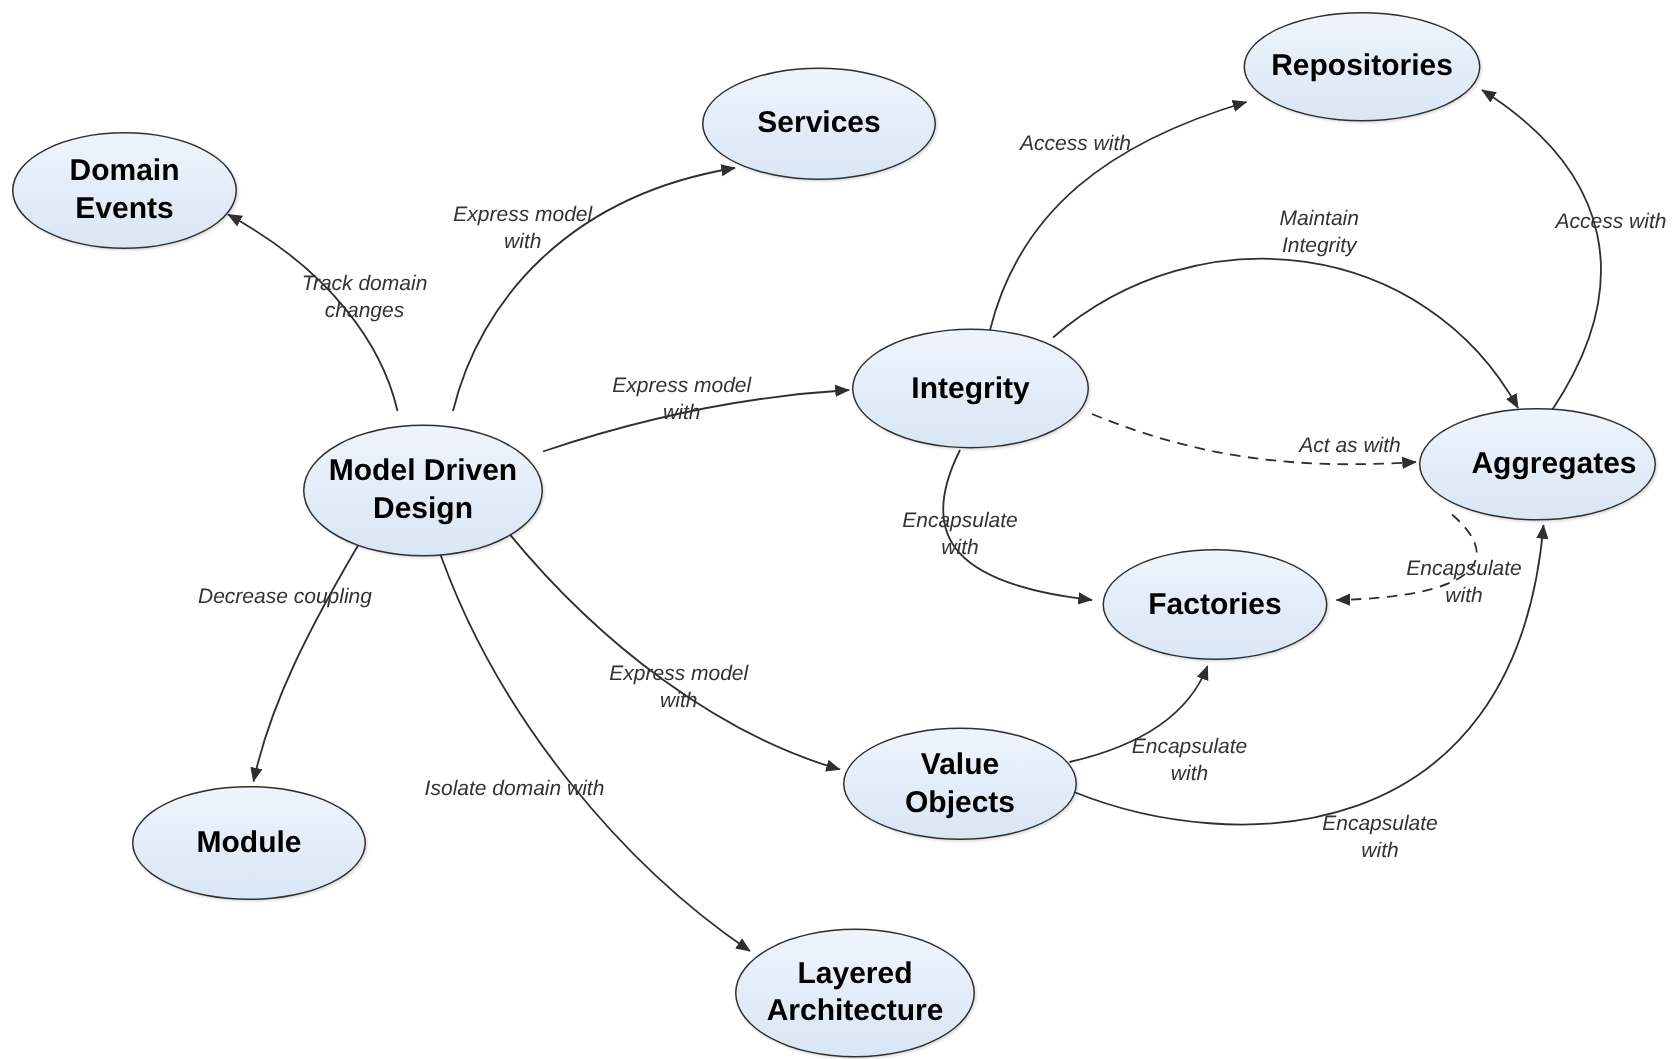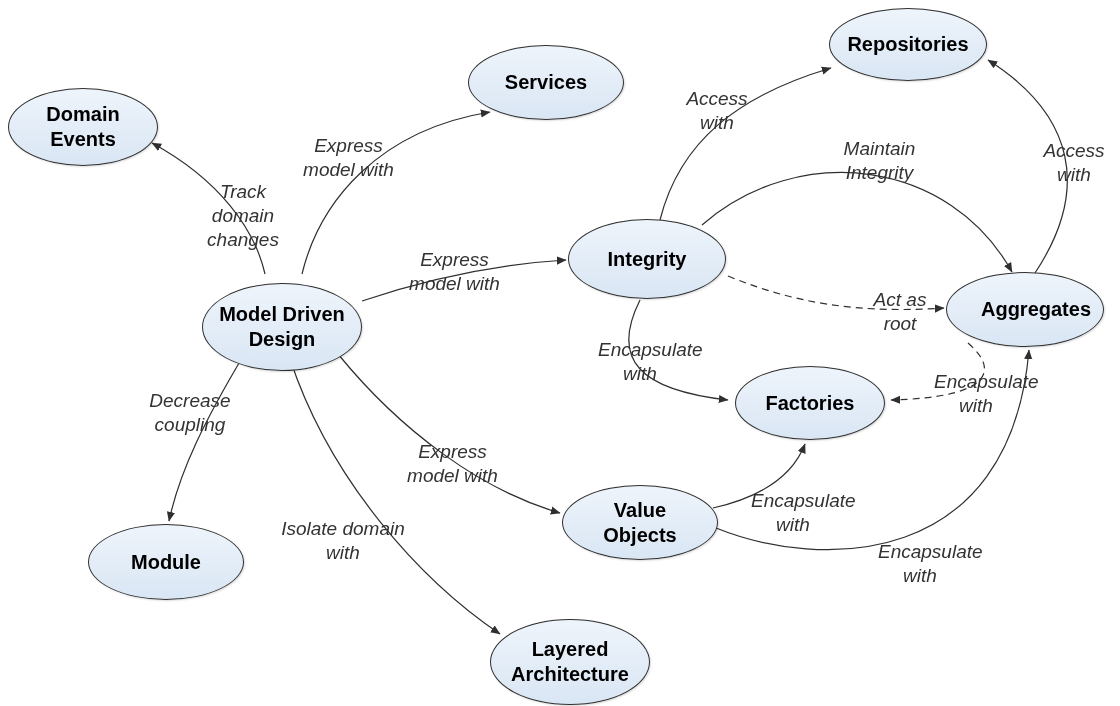--- a/index.html
+++ b/index.html
@@ -46,21 +46,21 @@
     font-weight: bold;
     font-size: 20px;
     line-height: 1.25;
     color: #000000;
     padding: 0 12px;
     box-shadow: 1px 1px 2px rgba(0,0,0,0.15);
   }
   .edge-label {
     position: absolute;
     font-style: italic;
-    font-size: 19px;
+    font-size: 14px;
     line-height: 1.25;
     color: var(--label, #333333);
     text-align: center;
   }
 </style>
 </head>
 <body>
 
 <div class="canvas">
 
@@ -138,21 +138,21 @@
   <div class="edge-label" style="left:120px; top:389px; width:140px;">Decrease coupling</div>
 
   <div class="edge-label" style="left:268px; top:517px; width:150px;">Isolate domain with</div>
 
   <div class="edge-label" style="left:672px; top:87px; width:90px;">Access with</div>
 
   <div class="edge-label" style="left:1030px; top:139px; width:88px;">Access with</div>
 
   <div class="edge-label" style="left:832px; top:137px; width:95px;">Maintain Integrity</div>
 
-  <div class="edge-label" style="left:855px; top:288px; width:90px;">Act as root</div>
+  <div class="edge-label" style="left:855px; top:288px; width:90px;">Act as with</div>
 
   <div class="edge-label" style="left:598px; top:338px; width:84px;">Encapsulate with</div>
 
   <div class="edge-label" style="left:751px; top:489px; width:84px;">Encapsulate with</div>
 
   <div class="edge-label" style="left:934px; top:370px; width:84px;">Encapsulate with</div>
 
   <div class="edge-label" style="left:878px; top:540px; width:84px;">Encapsulate with</div>
 
 </div>

